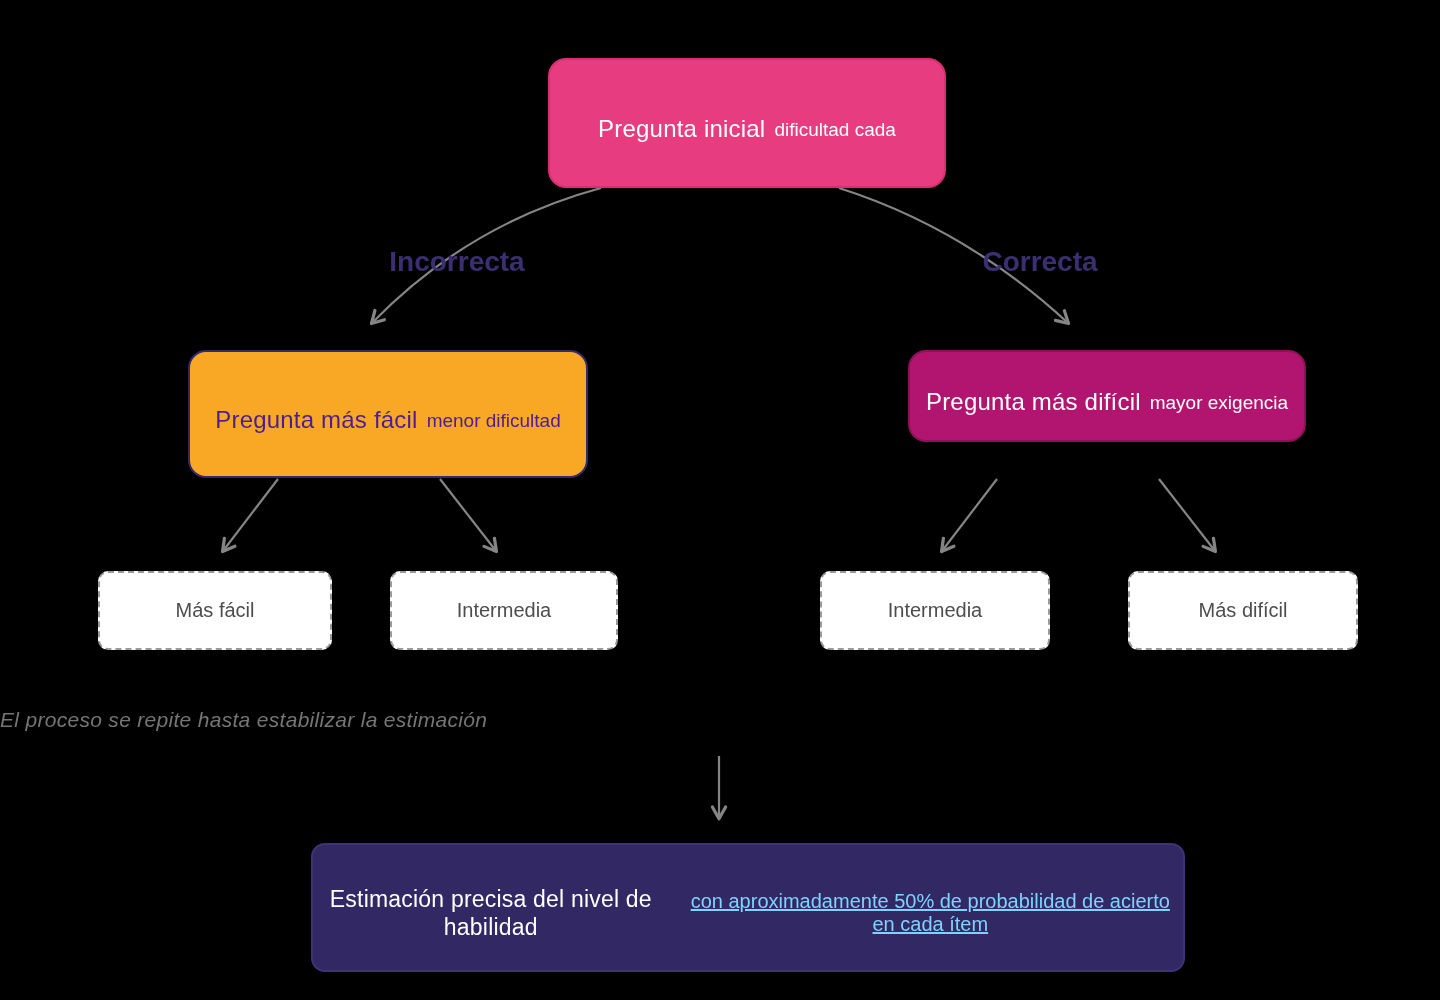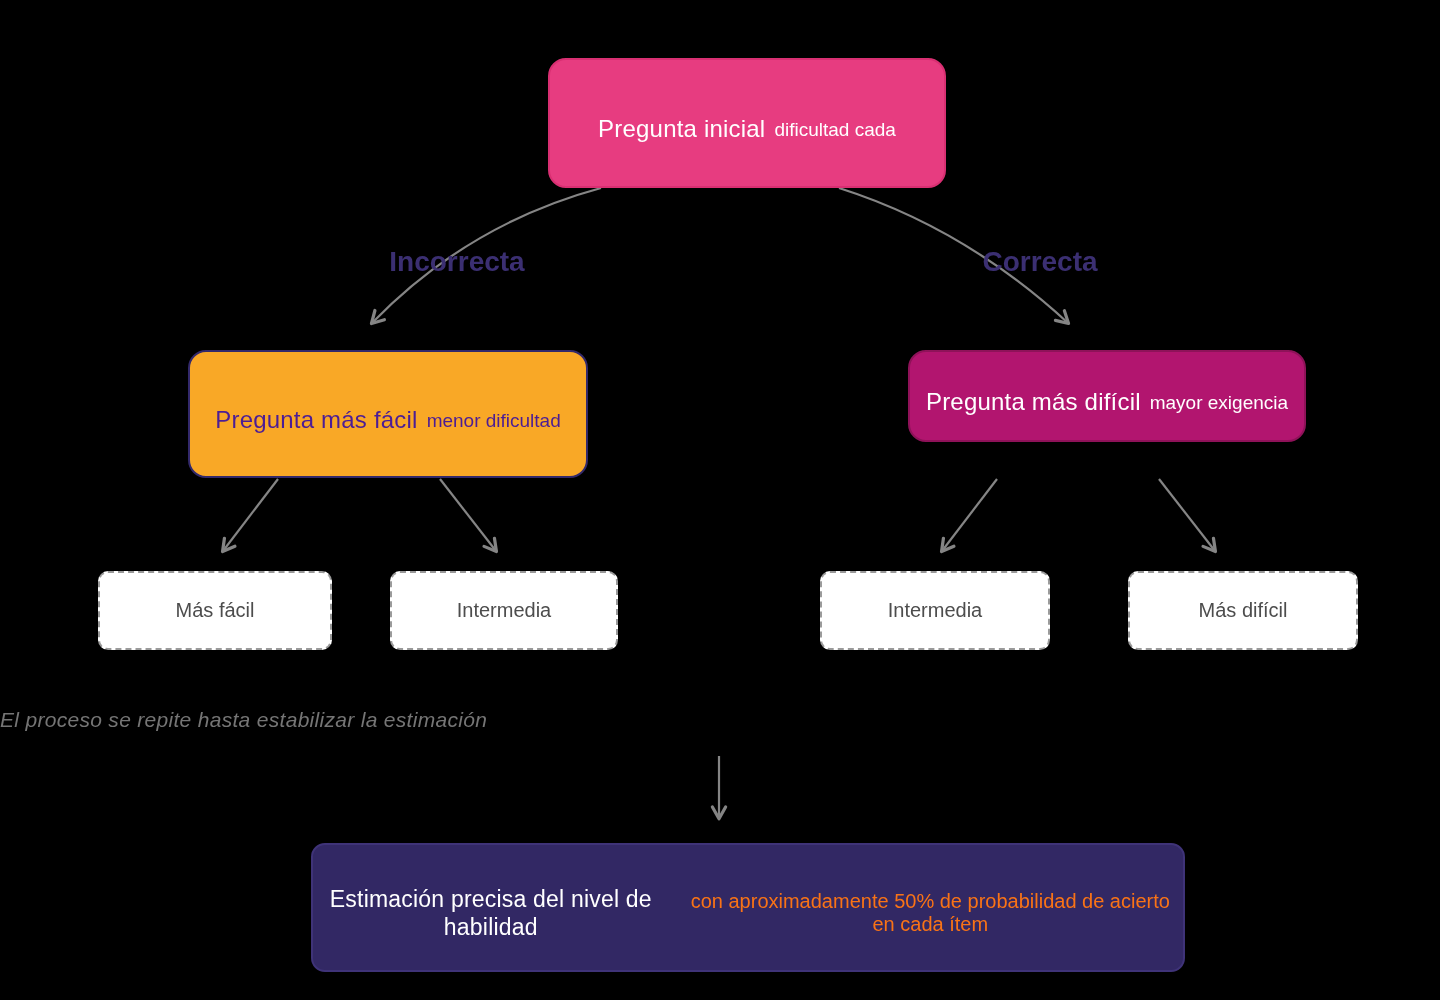--- a/index.html
+++ b/index.html
@@ -70,21 +70,21 @@
   .node-result {
     left: 283px; top: 843px;
     width: 874px; height: 129px;
     background: #322864;
     border: 2px solid #3f3378;
     border-radius: 14px;
     color: #ffffff;
     padding-top: 10px;
   }
   .node-result .node-title { font-size: 23px; }
-  .node-result .node-sub { font-size: 20px; color: #f97316; }
+  .node-result .node-sub { font-size: 20px; color: #7dd3fc; text-decoration: underline; }
   .leaf {
     position: absolute;
     top: 571px;
     height: 79px;
     box-sizing: border-box;
     background: #ffffff;
     border: 2px dashed #9a9a9a;
     border-radius: 10px;
     display: flex;
     align-items: center;

